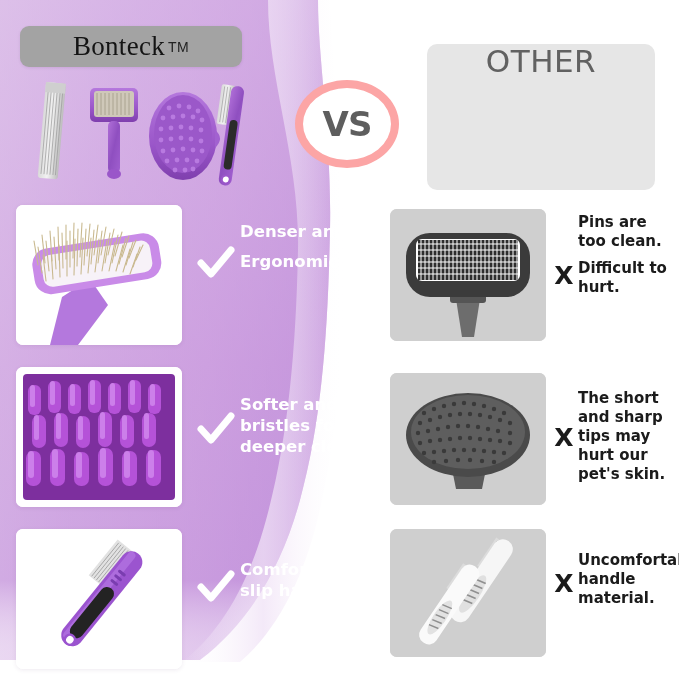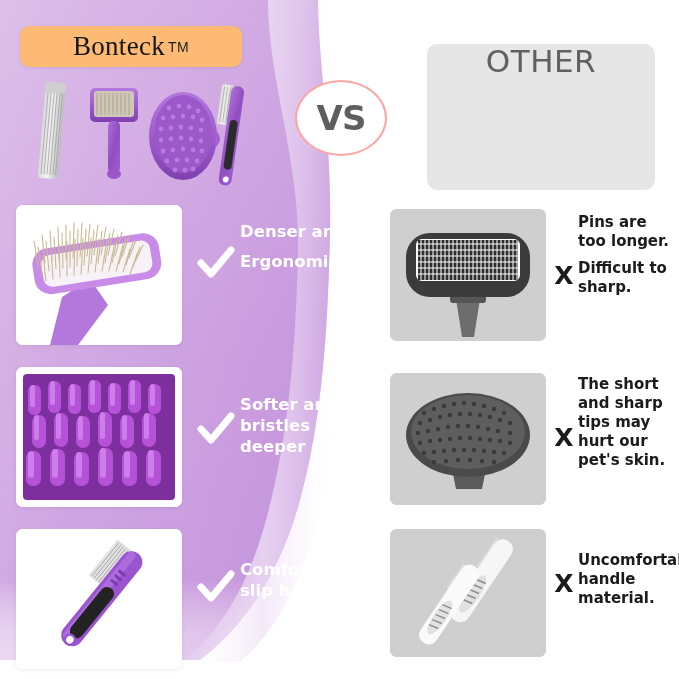--- a/index.html
+++ b/index.html
@@ -10,40 +10,40 @@
     position:relative;
   }
   #stage{position:relative;width:679px;height:679px;overflow:hidden;background:#fff;}
 
   
   .blob{position:absolute;left:0;top:0;width:679px;height:679px;}
 
   
   .logo-box{
     position:absolute;left:20px;top:26px;width:222px;height:41px;
-    background:#fdba74;border-radius:9px;
+    background:#a3a3a3;border-radius:9px;
     display:flex;align-items:center;justify-content:center;
     box-shadow:0 1px 3px rgba(90,50,110,.12);
   }
   .logo-text{
     font-family:"Liberation Serif", serif;
     font-size:27px;color:#141414;letter-spacing:.3px;
   }
   .logo-tm{
     font-family:"Liberation Sans", sans-serif;
     font-size:14px;color:#222;vertical-align:sub;margin-left:3px;letter-spacing:.4px;
   }
 
   
   .lineup{position:absolute;left:24px;top:78px;width:250px;height:115px;}
 
   
   .vs-badge{
     position:absolute;left:295px;top:80px;width:88px;height:72px;
-    border:2px solid #fca5a5;border-radius:50%;
+    border:8px solid #fca5a5;border-radius:50%;
     background:#ffffff;
     display:flex;align-items:center;justify-content:center;
   }
   .vs-text{
     font-size:34px;font-weight:bold;color:#5e5e5e;letter-spacing:-1px;
     font-family:"DejaVu Sans", sans-serif;
   }
 
   
   .other-box{
@@ -358,22 +358,22 @@
             <line x1="28" y1="53" x2="128" y2="53"></line>
           <line x1="28" y1="59" x2="128" y2="59"></line>
             <line x1="28" y1="65" x2="128" y2="65"></line>
         </g>
       </svg>
     </div>
 
     <div class="xmark" style="top:56px">X</div>
 
     <div class="bad-text" style="top:8px">
-      <p>Pins are too longer.</p>
-      <p>Difficult to sharp.</p>
+      <p>Pins are too clean.</p>
+      <p>Difficult to hurt.</p>
     </div>
   </div>
 
   <div class="row row-2">
 
     <div class="card-left">
       <svg viewBox="0 0 166 140" width="166" height="140">
         <rect width="166" height="140" fill="#ffffff"></rect>
         <rect x="7" y="7" width="152" height="126" rx="4" fill="#7d2f9e"></rect>
         <g>
@@ -491,21 +491,21 @@
             <circle cx="68" cy="87" r="2.2"></circle>
           <circle cx="80" cy="87" r="2.2"></circle>
             <circle cx="92" cy="88" r="2.2"></circle>
             <circle cx="104" cy="89" r="2.2"></circle>
         </g>
       </svg>
     </div>
 
     <div class="xmark" style="top:56px">X</div>
 
-    <div class="bad-text" style="top:8px">
+    <div class="bad-text" style="top:22px">
       <p>The short and sharp tips may hurt our pet's skin.</p>
     </div>
   </div>
 
   <div class="row row-3">
 
     <div class="card-left">
       <svg viewBox="0 0 166 140" width="166" height="140">
         <rect width="166" height="140" fill="#ffffff"></rect>
         <g transform="rotate(39 83 70)">

